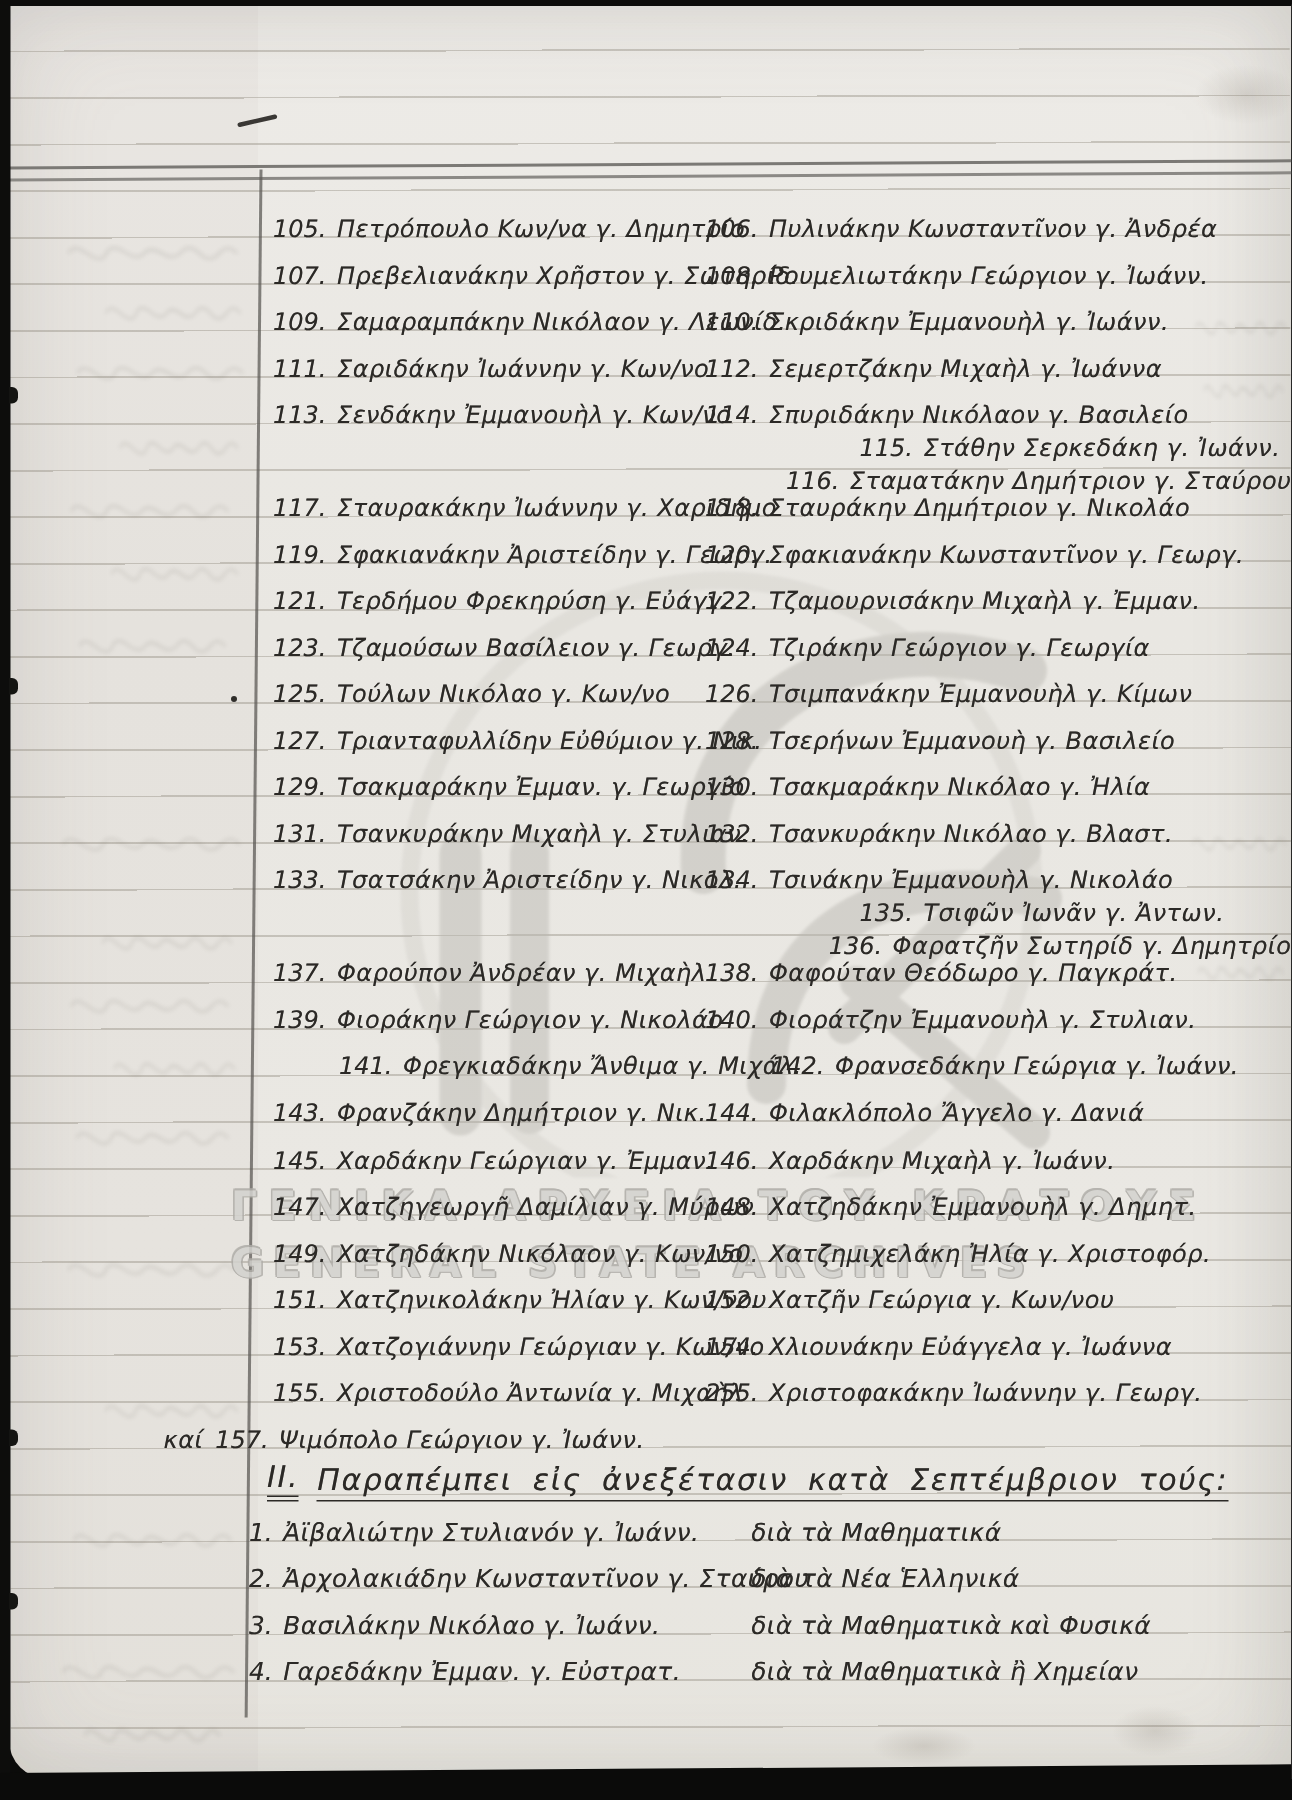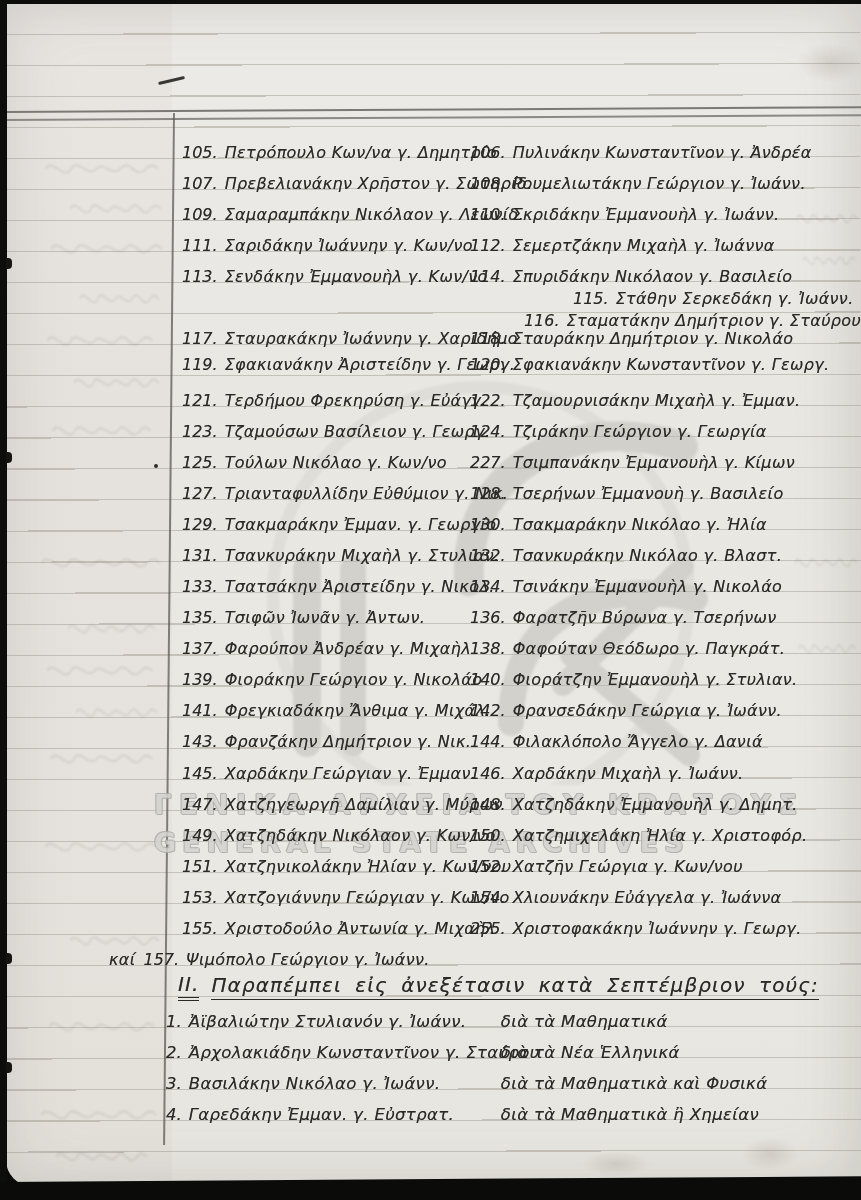--- a/index.html
+++ b/index.html
@@ -148,21 +148,21 @@
           <div class="row" style="top: 316.8px;">
             <span class="cell-left">
               <span class="num">117.</span>
               <span class="txt">Σταυρακάκην Ἰωάννην γ. Χαριδήμο</span>
             </span>
             <span class="cell-right">
               <span class="num">118.</span>
               <span class="txt">Σταυράκην Δημήτριον γ. Νικολάο</span>
             </span>
           </div>
-          <div class="row" style="top: 347.85px; align-items: center;">
+          <div class="row" style="top: 347.85px;">
             <span class="cell-left">
               <span class="num">119.</span>
               <span class="txt">Σφακιανάκην Ἀριστείδην γ. Γεωργ.</span>
             </span>
             <span class="cell-right">
               <span class="num">120.</span>
               <span class="txt">Σφακιανάκην Κωνσταντῖνον γ. Γεωργ.</span>
             </span>
           </div>
           <div class="row" style="top: 378.9px;">
@@ -184,21 +184,21 @@
               <span class="num">124.</span>
               <span class="txt">Τζιράκην Γεώργιον γ. Γεωργία</span>
             </span>
           </div>
           <div class="row" style="top: 441px;">
             <span class="cell-left">
               <span class="num">125.</span>
               <span class="txt">Τούλων Νικόλαο γ. Κων/νο</span>
             </span>
             <span class="cell-right">
-              <span class="num">227.</span>
+              <span class="num">126.</span>
               <span class="txt">Τσιμπανάκην Ἐμμανουὴλ γ. Κίμων</span>
             </span>
           </div>
           <div class="row" style="top: 472.05px;">
             <span class="cell-left">
               <span class="num">127.</span>
               <span class="txt">Τριανταφυλλίδην Εὐθύμιον γ. Νικ.</span>
             </span>
             <span class="cell-right">
               <span class="num">128.</span>
@@ -228,28 +228,28 @@
           <div class="row" style="top: 565.2px;">
             <span class="cell-left">
               <span class="num">133.</span>
               <span class="txt">Τσατσάκην Ἀριστείδην γ. Νικολ.</span>
             </span>
             <span class="cell-right">
               <span class="num">134.</span>
               <span class="txt">Τσινάκην Ἐμμανουὴλ γ. Νικολάο</span>
             </span>
           </div>
-          <div class="row" style="top: 596.25px;">
+          <div class="row" style="top: 596.25px; flex-direction: column;">
             <span class="cell-left">
               <span class="num">135.</span>
               <span class="txt">Τσιφῶν Ἰωνᾶν γ. Ἀντων.</span>
             </span>
             <span class="cell-right">
               <span class="num">136.</span>
-              <span class="txt">Φαρατζῆν Βύρωνα γ. Τσερήνων</span>
+              <span class="txt">Φαρατζῆν Σωτηρίδ γ. Δημητρίο</span>
             </span>
           </div>
           <div class="row" style="top: 627.3px;">
             <span class="cell-left">
               <span class="num">137.</span>
               <span class="txt">Φαρούπον Ἀνδρέαν γ. Μιχαὴλ</span>
             </span>
             <span class="cell-right">
               <span class="num">138.</span>
               <span class="txt">Φαφούταν Θεόδωρο γ. Παγκράτ.</span>
@@ -258,21 +258,21 @@
           <div class="row" style="top: 658.35px;">
             <span class="cell-left">
               <span class="num">139.</span>
               <span class="txt">Φιοράκην Γεώργιον γ. Νικολάο</span>
             </span>
             <span class="cell-right">
               <span class="num">140.</span>
               <span class="txt">Φιοράτζην Ἐμμανουὴλ γ. Στυλιαν.</span>
             </span>
           </div>
-          <div class="row" style="top: 689.4px;">
+          <div class="row" style="top: 689.4px; margin-left: 44px;">
             <span class="cell-left">
               <span class="num">141.</span>
               <span class="txt">Φρεγκιαδάκην Ἄνθιμα γ. Μιχάλ.</span>
             </span>
             <span class="cell-right">
               <span class="num">142.</span>
               <span class="txt">Φρανσεδάκην Γεώργια γ. Ἰωάνν.</span>
             </span>
           </div>
           <div class="row" style="top: 720.45px;">
@@ -346,21 +346,21 @@
             </span>
           </div>
         </div>
 
       <div class="row row-157" style="top: 937.8px;">
         <span class="pre txt">καί</span>
         <span class="num">157.</span>
         <span class="txt">Ψιμόπολο Γεώργιον γ. Ἰωάνν.</span>
       </div>
 
-      <div class="row row-head" style="top: 968.85px; align-items: center;">
+      <div class="row row-head" style="top: 968.85px;">
         <span class="head-num">ΙΙ.</span>
         <span class="head-title">Παραπέμπει εἰς ἀνεξέτασιν κατὰ Σεπτέμβριον τούς:</span>
       </div>
 
       <div>
           <div class="row row-ref" style="top: 999.9px;">
             <span class="num">1.</span>
             <span class="ref-name">Ἀϊβαλιώτην Στυλιανόν γ. Ἰωάνν.</span>
             <span class="ref-subj">διὰ τὰ Μαθηματικά</span>
           </div>

